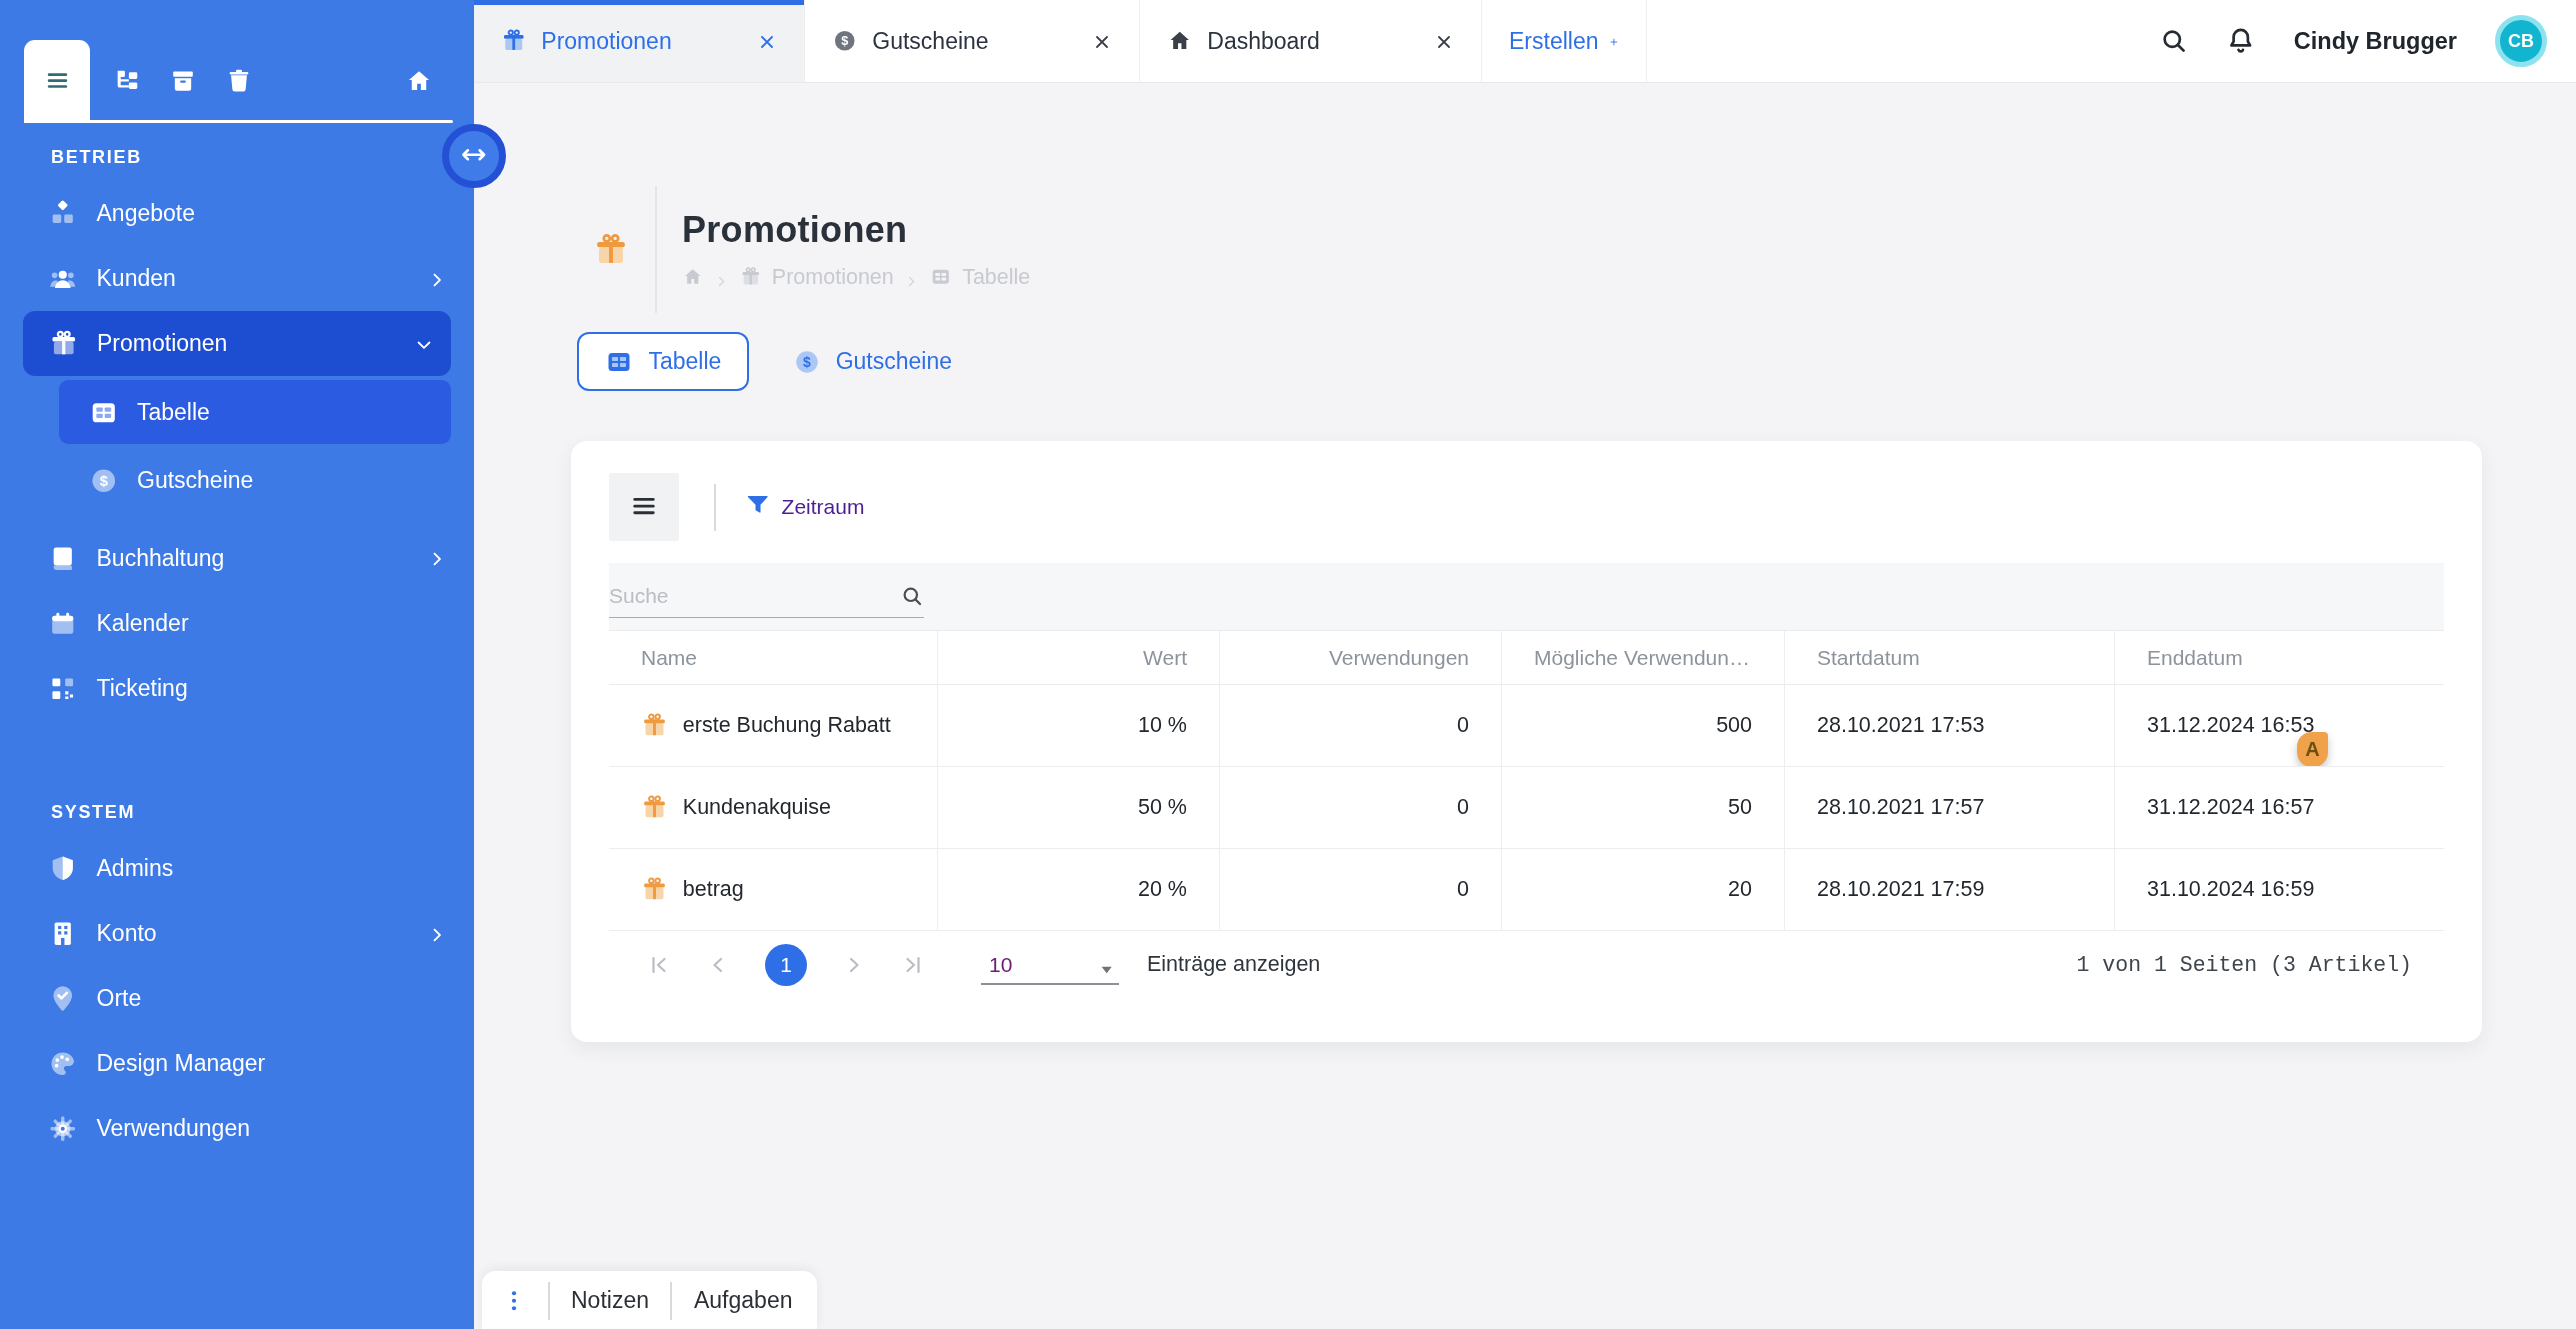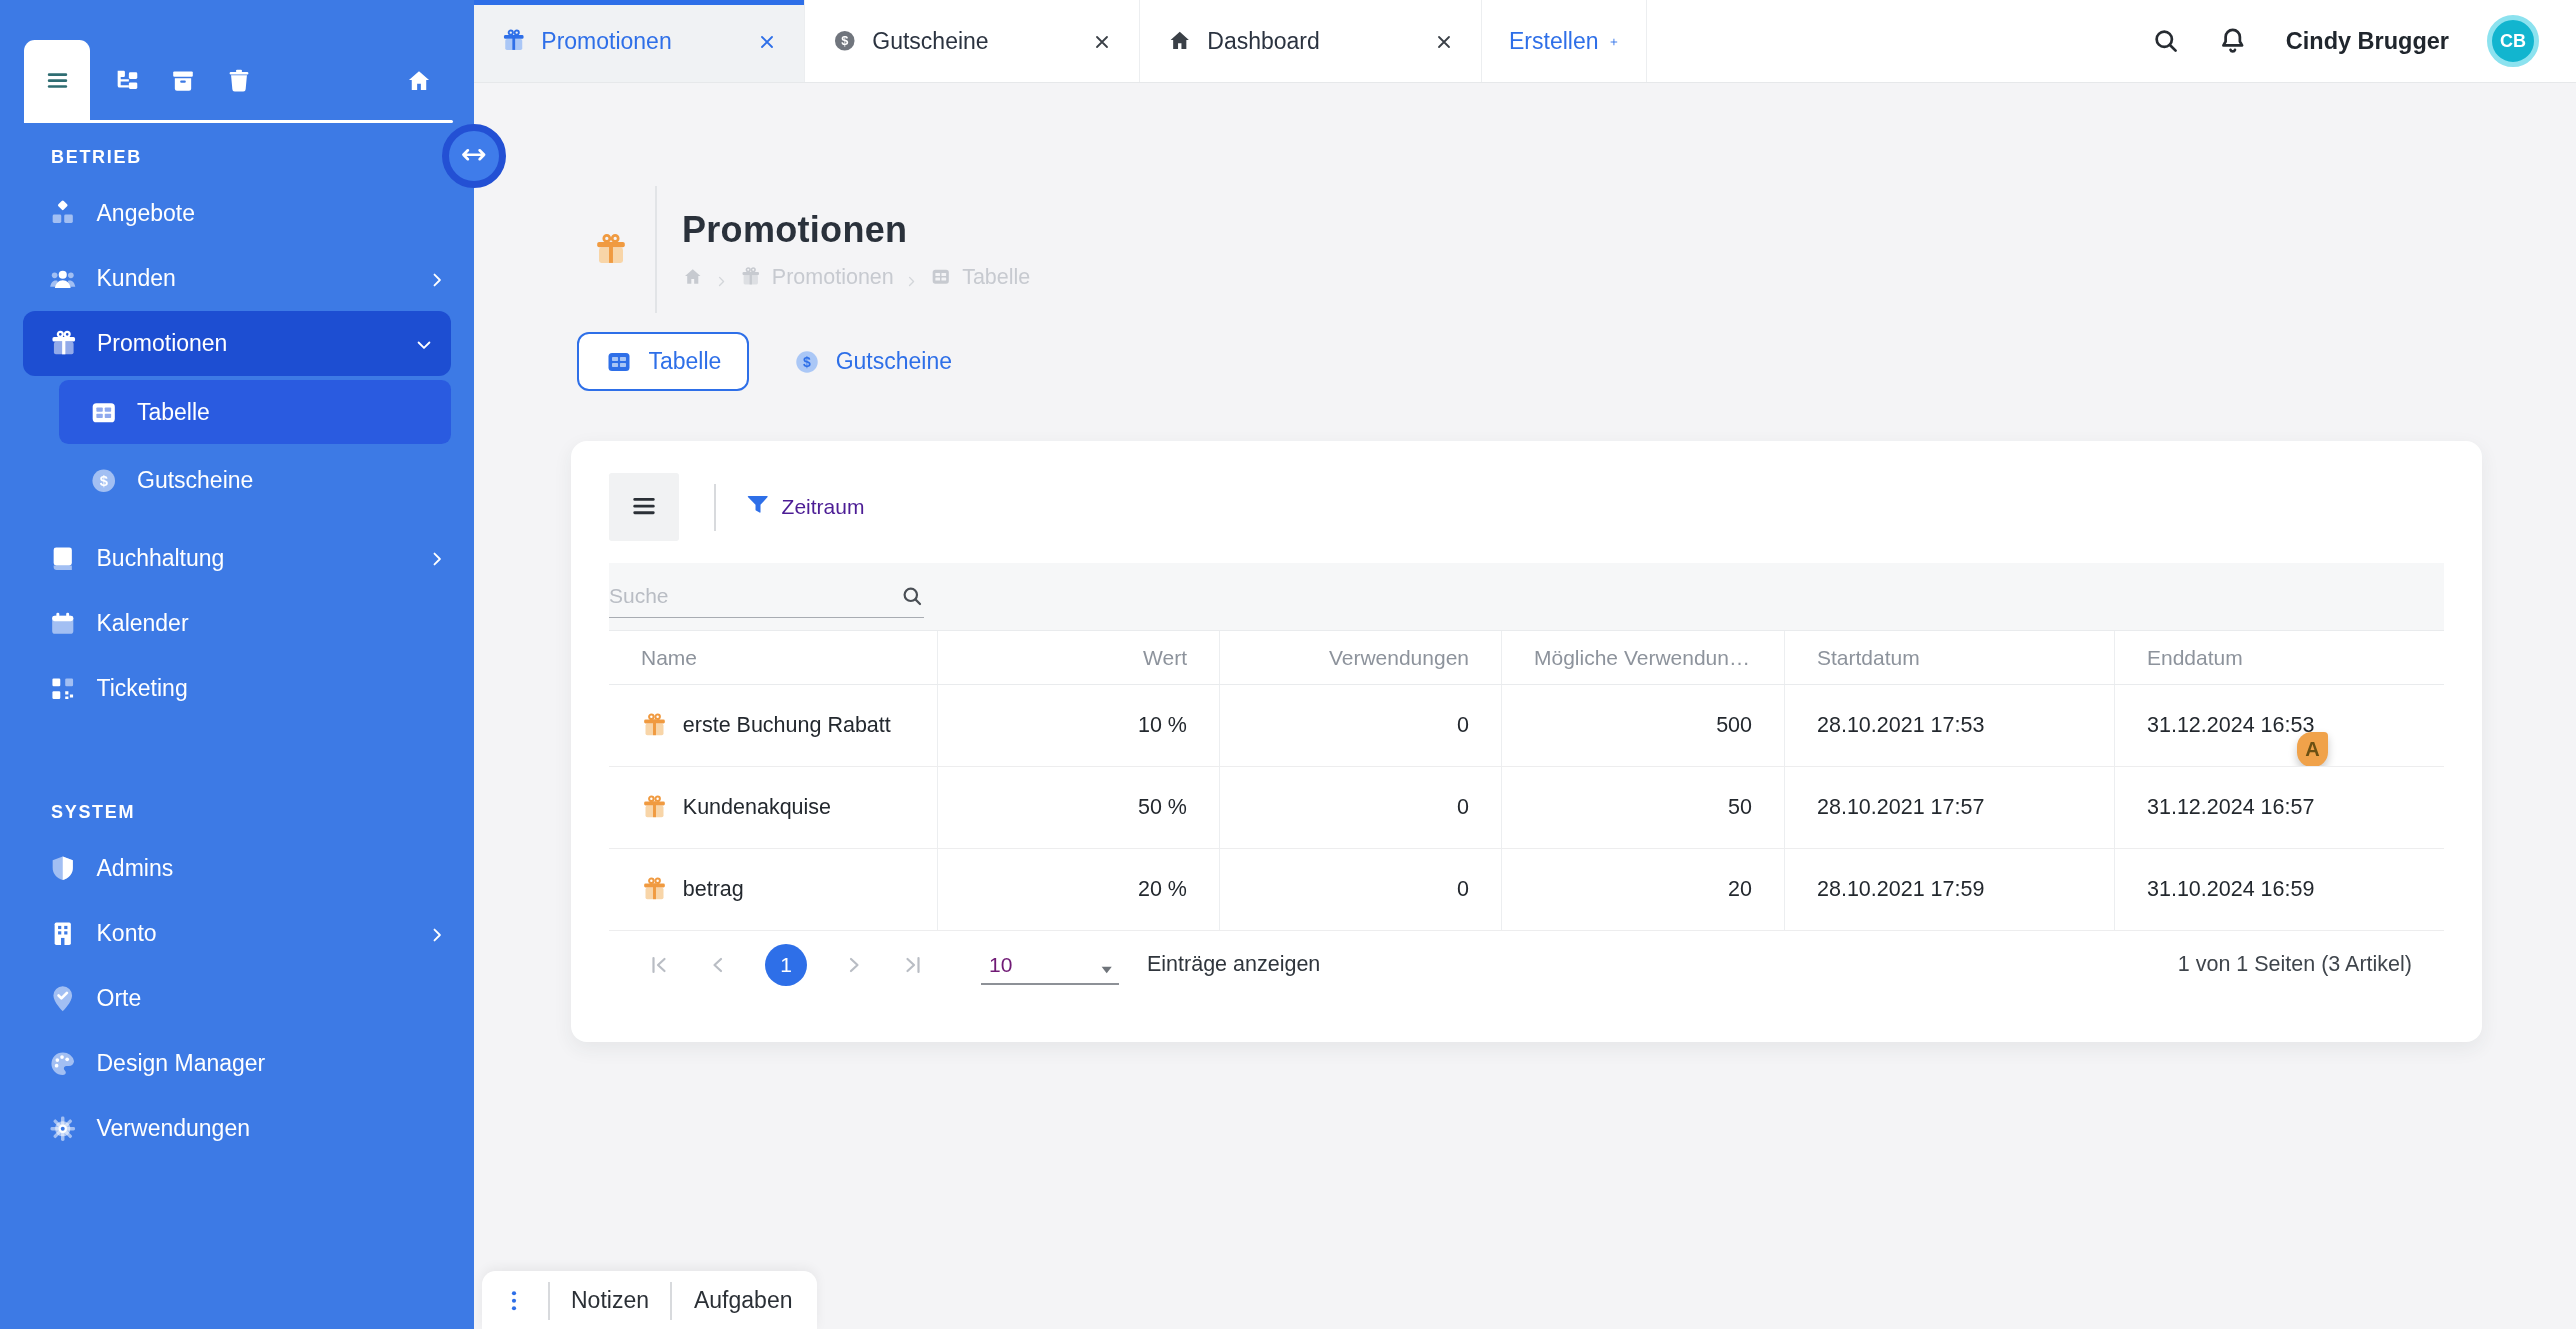--- a/index.html
+++ b/index.html
@@ -75,21 +75,21 @@
   .tab .close svg { width:100%; height:100%; }
   .tab.active { background:#f0f2f4; color:#2e6fe8; }
   .tab.active::before { content:""; position:absolute; left:0; top:0; right:0;
     height:5.4px; background:#2e6fe8; }
   .tab.active .close { color:#2e6fe8; }
   .tab.t1 { width:331px; } .tab.t2 { width:335px; } .tab.t3 { width:342px; }
   .tab.create { width:165px; justify-content:center; color:#2e6fe8; gap:10.7px; }
   .tab.create .plus { width:20px; height:20px; color:#2e6fe8; }
   .tab.create .plus svg { width:100%; height:100%; }
   .top-right { margin-left:auto; display:flex; align-items:center; gap:38px;
-    padding-right:37px; }
+    padding-right:29px; }
   .top-ic { width:29.5px; height:29.5px; color:#262b31; cursor:pointer; }
   .top-ic svg { width:100%; height:100%; }
   .user-name { font-size:23.5px; font-weight:bold; color:#20262d; cursor:pointer; }
   .avatar { width:52px; height:52px; border-radius:50%; background:#12b5cf;
     border:5.4px solid #8ce2ef; color:#fff; font-size:18px; font-weight:bold;
     display:flex; align-items:center; justify-content:center; cursor:pointer; }
 
   
   .content { position:absolute; left:474px; top:85px; right:0; bottom:0; }
 
@@ -160,21 +160,21 @@
   .pg-group { display:flex; align-items:center; gap:35px; }
   .pg-page { width:42px; height:42px; border-radius:50%; background:#2e6fe8;
     color:#fff; font-size:21px; display:flex; align-items:center;
     justify-content:center; cursor:pointer; }
   .pg-size { margin-left:56px; width:138px; height:40px; border-bottom:2px solid #8d9197;
     display:flex; align-items:flex-end; justify-content:space-between;
     padding:0 4px 5.4px 8px; font-size:21px; color:#701a75; cursor:pointer; }
   .pg-size .dd { width:17.4px; height:17.4px; }
   .pg-size .dd svg { width:100%; height:100%; }
   .pg-label { margin-left:28px; font-size:21.5px; color:#2f353c;text-align:center; }
-  .pg-summary { margin-left:auto; font-size:21.5px; color:#3f454c; }
+  .pg-summary { margin-left:auto; font-size:21.5px; color:#3f454c;font-family:Liberation Mono, monospace; }
 
   
   .bottom-bar { position:absolute; left:8px; bottom:0; width:335px; height:59px;
     background:#fff; border-radius:13.4px 13.4px 0 0;
     box-shadow:0 -2.7px 12px rgba(0,0,0,.06); display:flex; align-items:center;
     padding-left:20px; }
   .kebab { width:24px; height:29.5px; cursor:pointer; }
   .kebab svg { width:100%; height:100%; }
   .bb-div { width:2px; height:38px; background:#d8dadd; margin:0 21.5px; }
   .bb-item { font-size:23px; color:#2b3036; cursor:pointer; }

